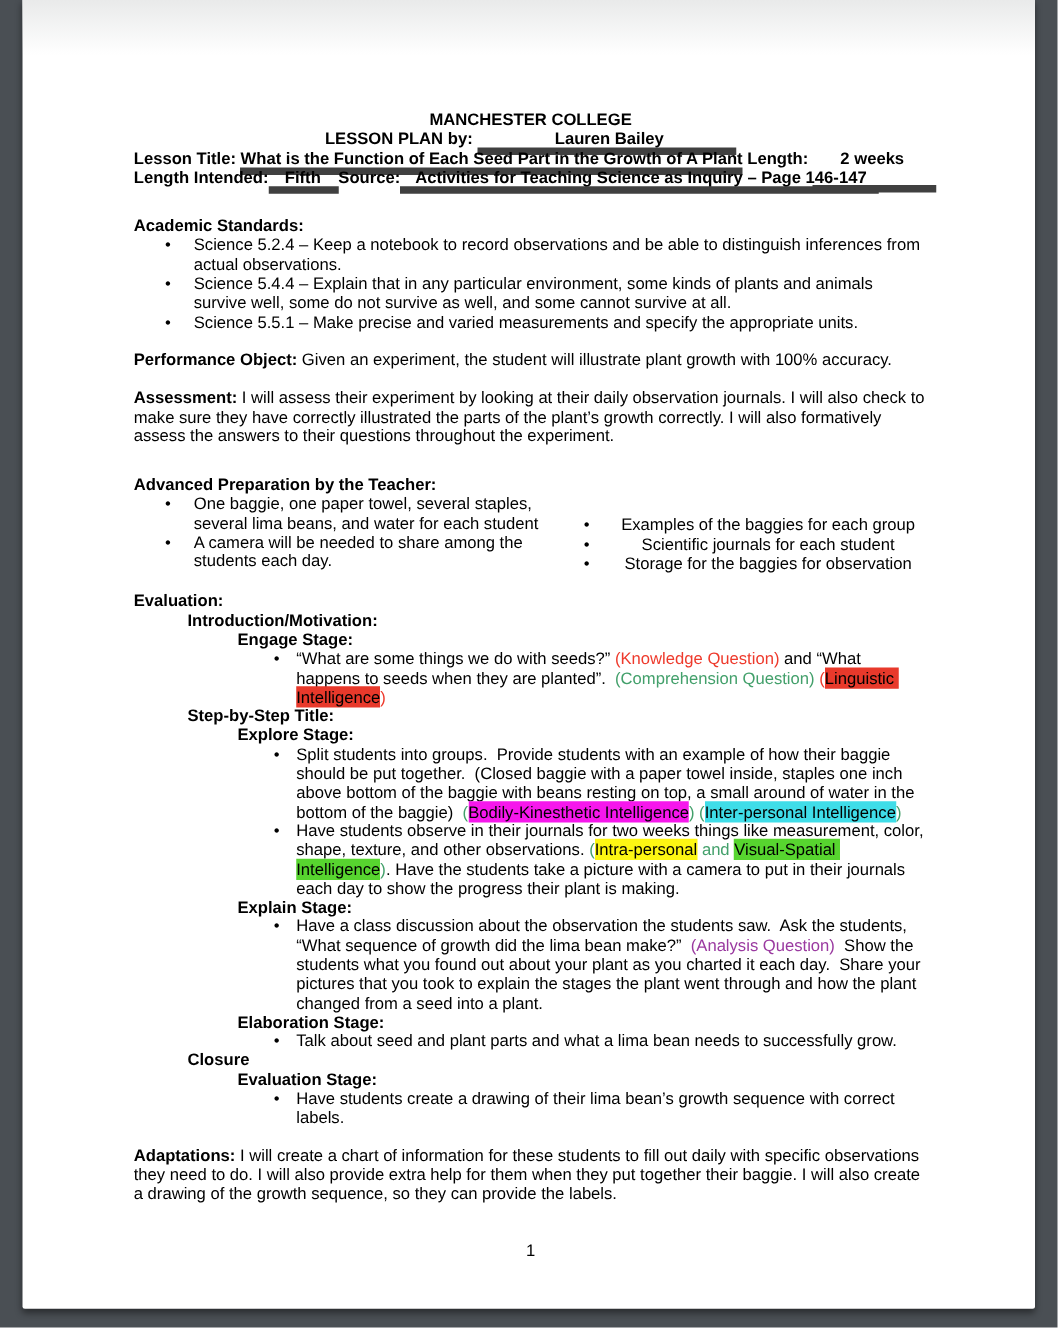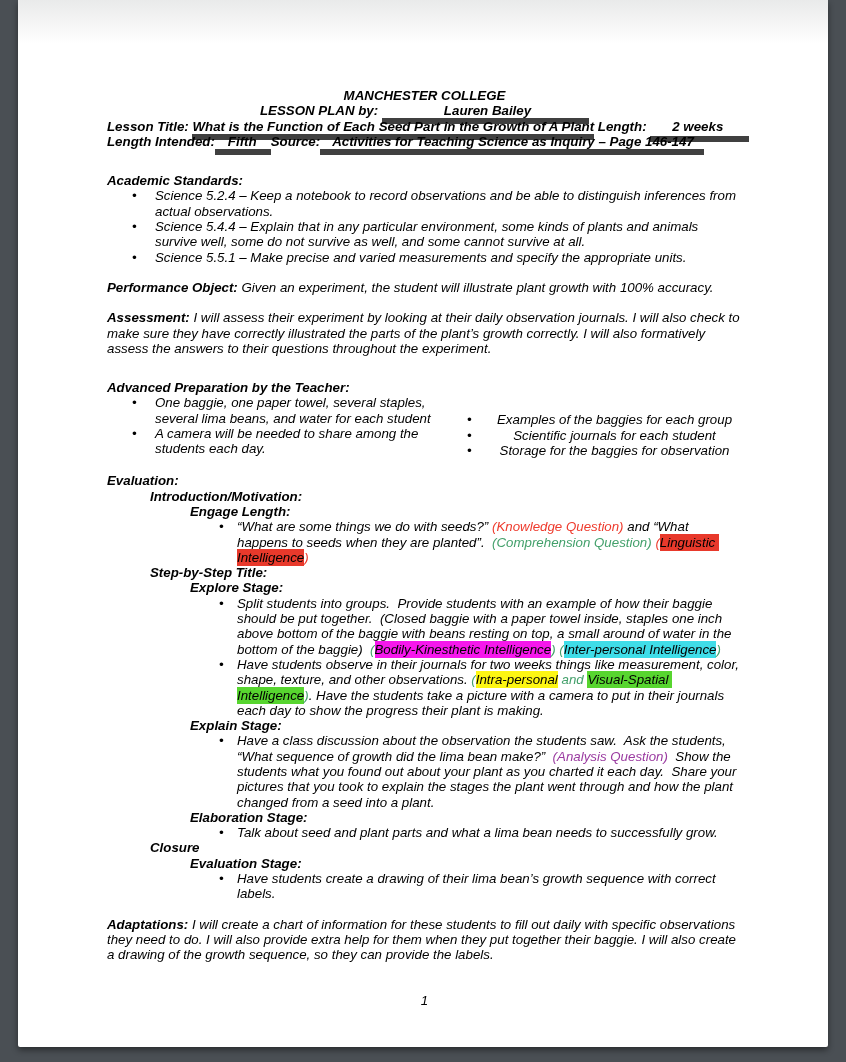--- a/index.html
+++ b/index.html
@@ -12,34 +12,33 @@
   .page{
     position:relative;
     margin-left:18px;
     width:810px;height:1047px;
     background:#ffffff;
     box-sizing:border-box;
     padding:88px 86px 0 89px;
     font-size:13.3px;line-height:15.3px;color:#000;
     box-shadow:0 3px 6px rgba(0,0,0,.45);
     border-radius:0 0 2px 2px;
-    font-style:italic;
   }
   .page::before{
     content:"";position:absolute;top:0;left:0;right:0;height:44px;
     background:linear-gradient(#e9eaea, rgba(255,255,255,0));
     pointer-events:none;
   }
   p{margin:0;}
   .bold{font-weight:700;}
   .center{text-align:center;}
   .h-line{white-space:nowrap;font-weight:700;}
   .blank{border-bottom:6px solid #404040;}
   .b-author{padding:0 58px 0 62px;}
-  .b-length{padding:0 26px 2px 22px;}
+  .b-length{padding:0 26px 14px 22px;}
   .b-grade{padding:0 14px 0 13px;}
   .b-source{padding:0 10px 0 12px;}
   .sp{height:15px;}
   .sp-lg{height:24px;}
   ul{margin:0;padding:0;list-style:none;}
   li{position:relative;}
   .l1 li{padding-left:48px;}
   .l1 li::before{content:"\2022";position:absolute;left:25px;}
   .lR li{padding-left:28px;text-align:center;}
   .lR li::before{content:"\2022";position:absolute;left:8px;}
@@ -94,21 +93,21 @@
       <li data-bind="advanced_preparation.right_items.0">Examples of the baggies for each group</li>
       <li data-bind="advanced_preparation.right_items.1">Scientific journals for each student</li>
       <li data-bind="advanced_preparation.right_items.2">Storage for the baggies for observation</li>
     </ul>
   </div>
 
   <div class="sp"></div>
 
   <p class="bold" data-bind="procedure.label">Evaluation:</p>
   <p class="bold ind1" data-bind="procedure.introduction_label">Introduction/Motivation:</p>
-  <p class="bold ind2" data-bind="procedure.engage_label">Engage Length:</p>
+  <p class="bold ind2" data-bind="procedure.engage_label">Engage Stage:</p>
   <ul class="lp">
     <li data-bind-rich="procedure.engage_bullet"><span>“What are some things we do with seeds?” </span><span style="color: rgb(238, 58, 44);">(Knowledge Question)</span><span> and “What happens to seeds when they are planted”.  </span><span style="color: rgb(67, 160, 107);">(Comprehension Question)</span><span> </span><span style="color: rgb(238, 58, 44);">(</span><span style="background: rgb(232, 57, 43); padding: 1px 0px;">Linguistic Intelligence</span><span style="color: rgb(238, 58, 44);">)</span></li>
   </ul>
   <p class="bold ind1" data-bind="procedure.step_by_step_label">Step-by-Step Title:</p>
   <p class="bold ind2" data-bind="procedure.explore_label">Explore Stage:</p>
   <ul class="lp">
     <li data-bind-rich="procedure.explore_bullet_1"><span>Split students into groups.  Provide students with an example of how their baggie should be put together.  (Closed baggie with a paper towel inside, staples one inch above bottom of the baggie with beans resting on top, a small around of water in the bottom of the baggie)  </span><span style="color: rgb(67, 160, 107);">(</span><span style="background: rgb(246, 23, 236); padding: 1px 0px;">Bodily-Kinesthetic Intelligence</span><span style="color: rgb(67, 160, 107);">) (</span><span style="background: rgb(63, 221, 232); padding: 1px 0px;">Inter-personal Intelligence</span><span style="color: rgb(67, 160, 107);">)</span></li>
     <li data-bind-rich="procedure.explore_bullet_2"><span>Have students observe in their journals for two weeks things like measurement, color, shape, texture, and other observations. </span><span style="color: rgb(67, 160, 107);">(</span><span style="background: rgb(253, 246, 19); padding: 1px 0px;">Intra-personal</span><span style="color: rgb(67, 160, 107);"> and </span><span style="background: rgb(87, 213, 47); padding: 1px 0px;">Visual-Spatial Intelligence</span><span style="color: rgb(67, 160, 107);">)</span><span>. Have the students take a picture with a camera to put in their journals each day to show the progress their plant is making.</span></li>
   </ul>
   <p class="bold ind2" data-bind="procedure.explain_label">Explain Stage:</p>

